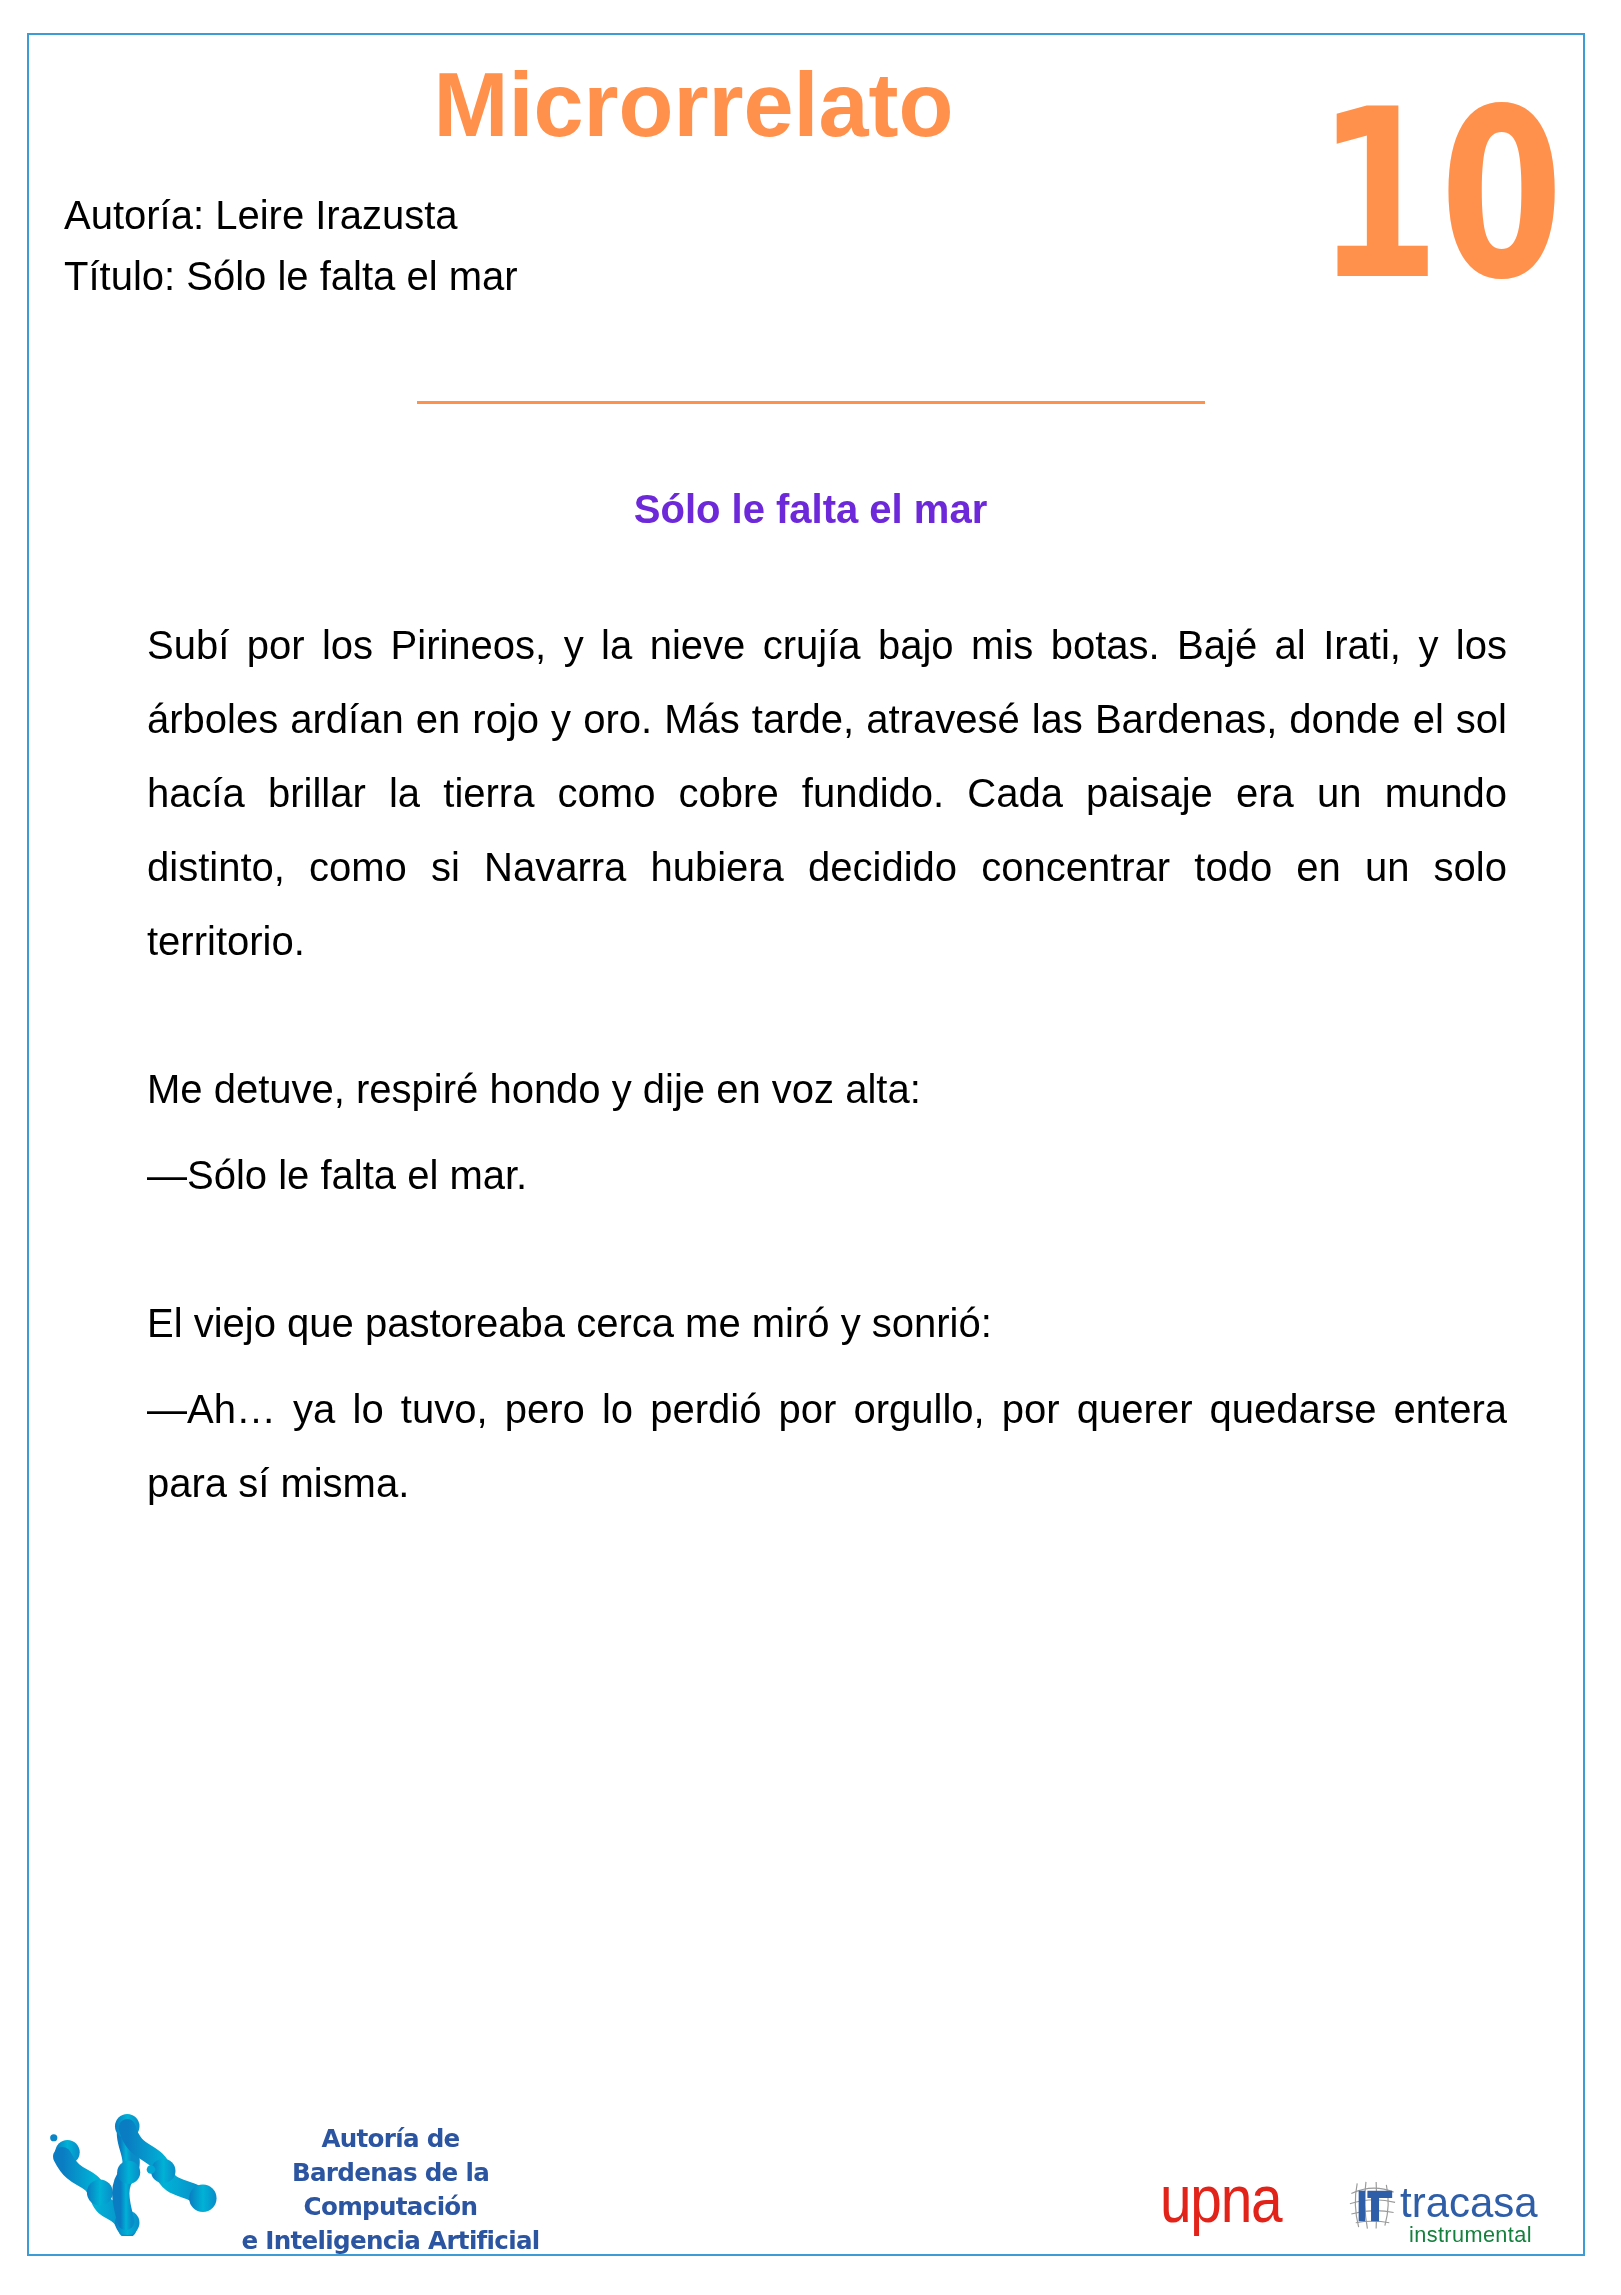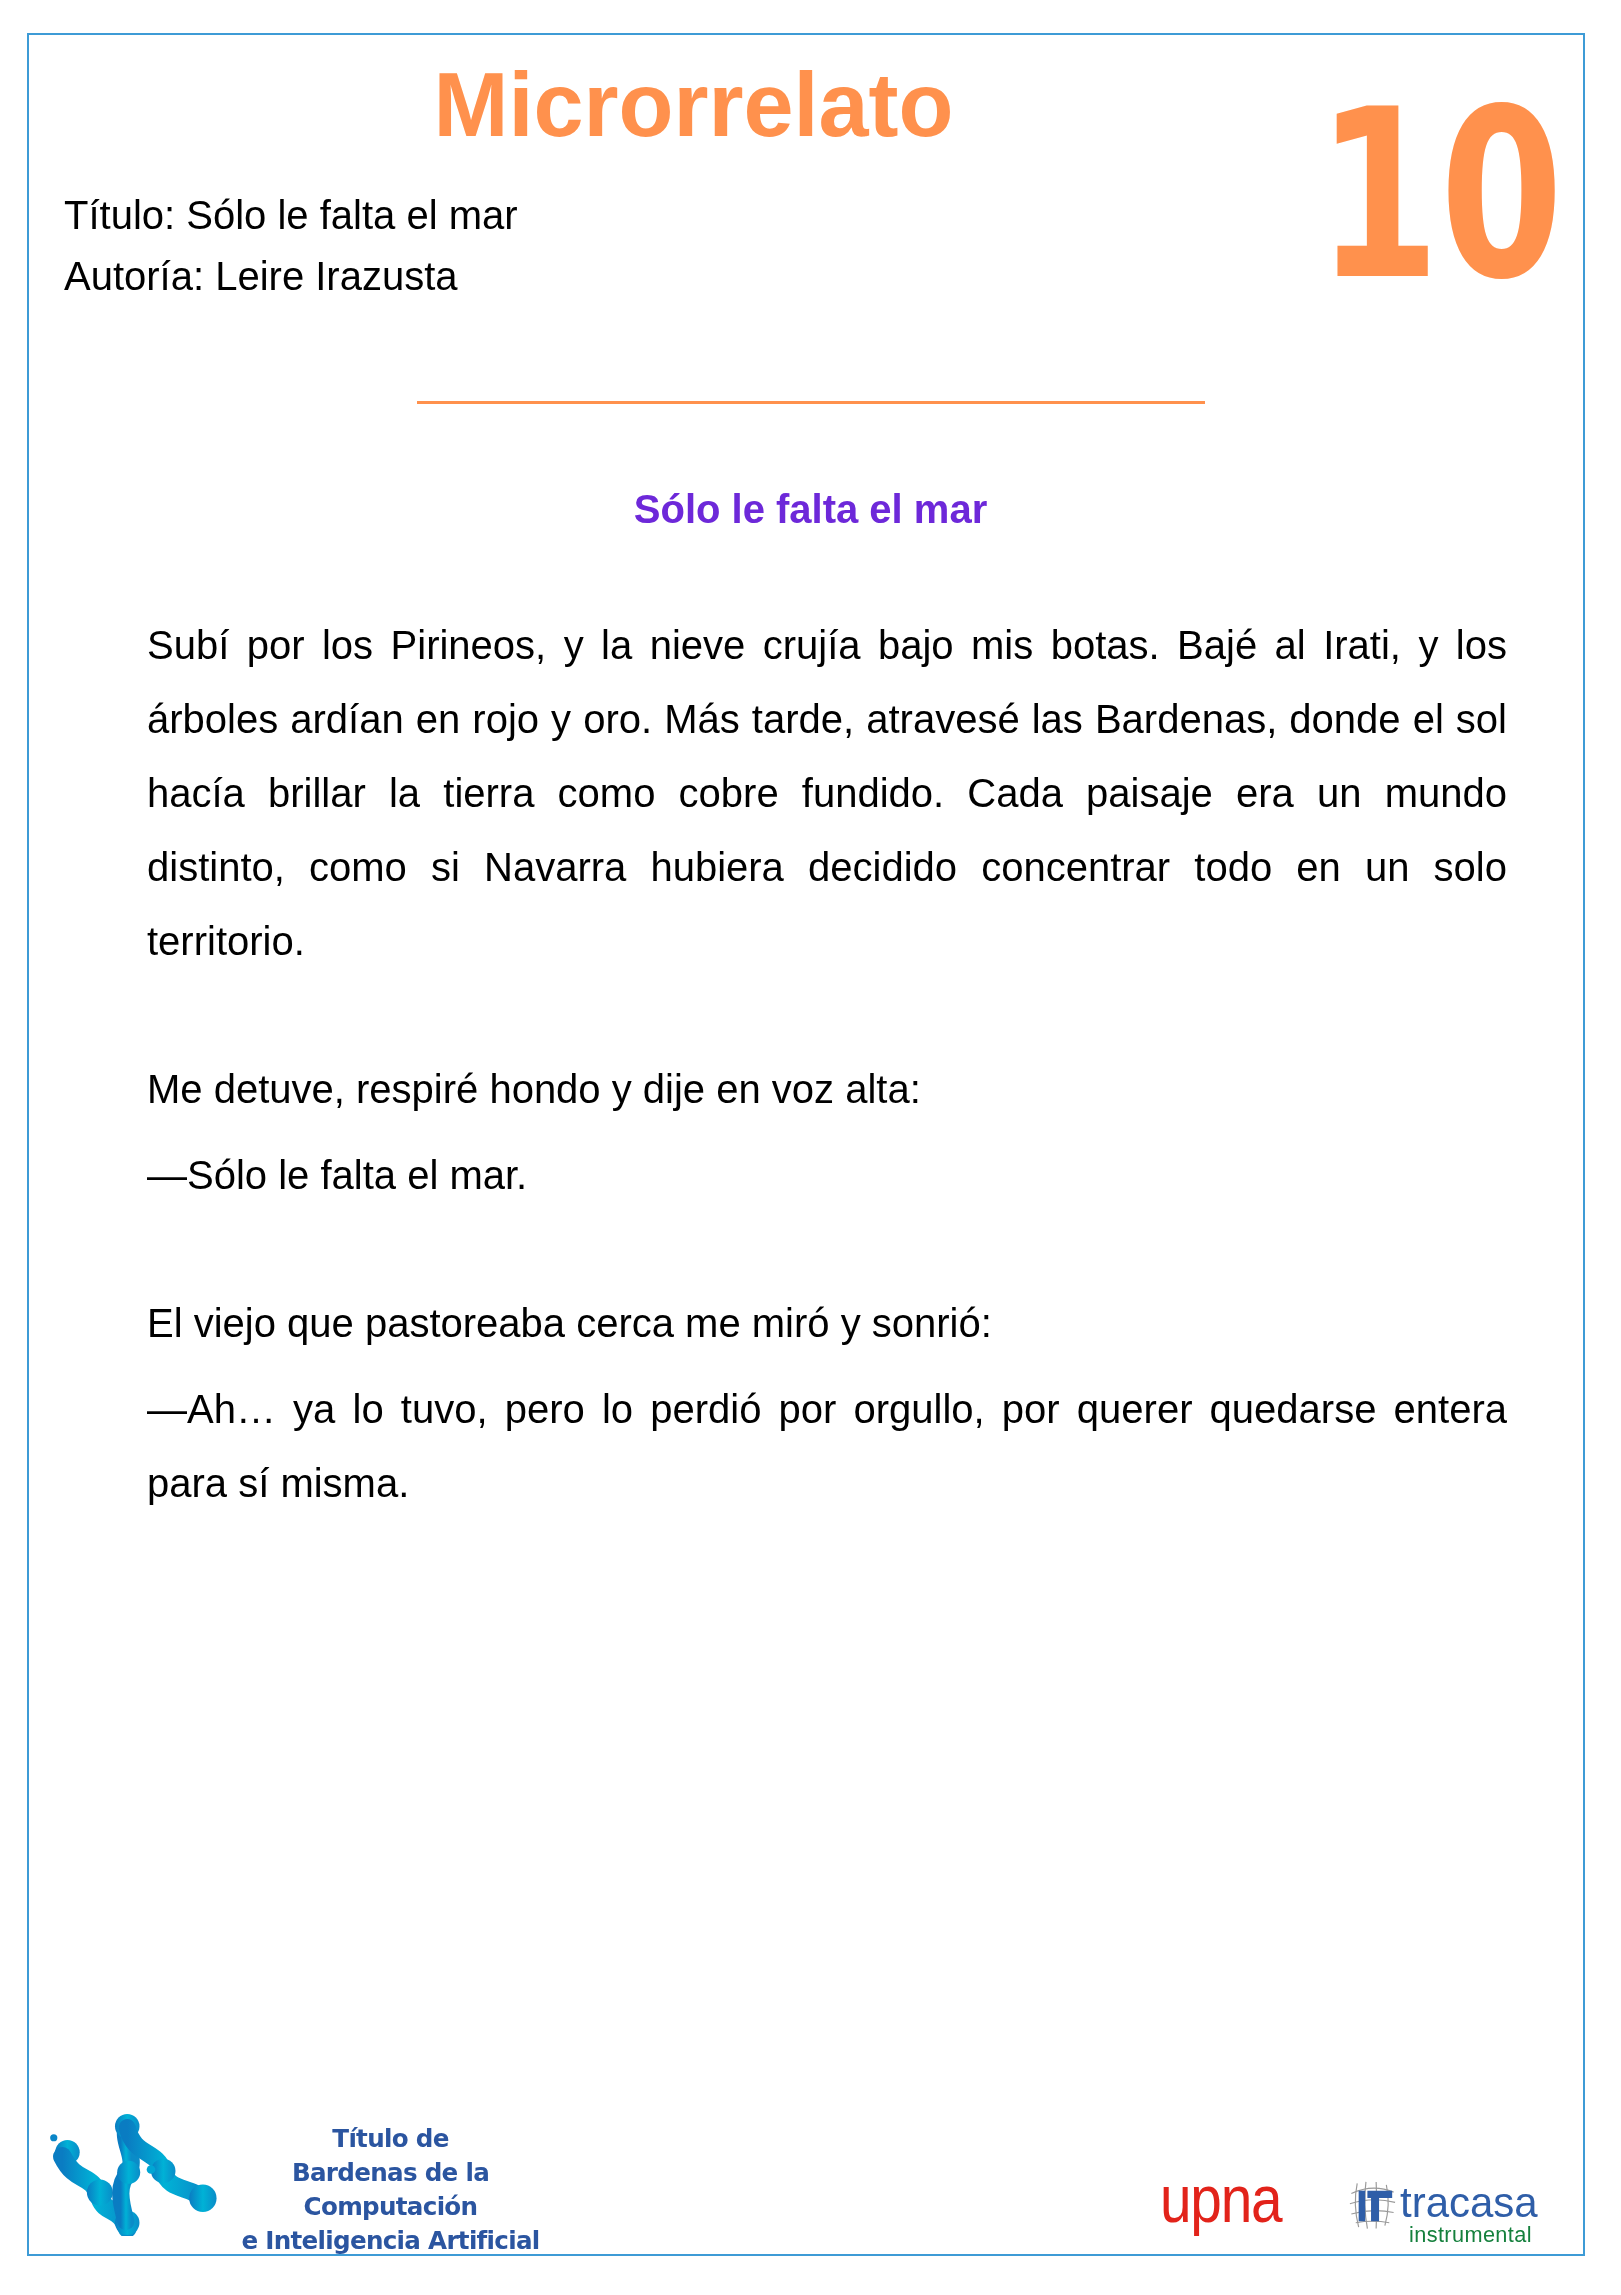--- a/index.html
+++ b/index.html
@@ -25,22 +25,22 @@
 </style>
 </head>
 <body>
 
 <div class="frame"></div>
 
 <h1 class="title">Microrrelato</h1>
 <div class="number">10</div>
 
 <div class="meta">
+  <div>Autoría: Leire Irazusta</div>
   <div>Título: Sólo le falta el mar</div>
-  <div>Autoría: Leire Irazusta</div>
 </div>
 
 <div class="rule"></div>
 
 <h2 class="story-title">Sólo le falta el mar</h2>
 
 <div class="body">
   <p>Subí por los Pirineos, y la nieve crujía bajo mis botas. Bajé al Irati, y los árboles ardían en rojo y oro. Más tarde, atravesé las Bardenas, donde el sol hacía brillar la tierra como cobre fundido. Cada paisaje era un mundo distinto, como si Navarra hubiera decidido concentrar todo en un solo territorio.</p>
   <p class="gap">Me detuve, respiré hondo y dije en voz alta:</p>
   <p>—Sólo le falta el mar.</p>
@@ -64,21 +64,21 @@
     <circle cx="110" cy="152" r="17" fill="url(#g1)"></circle>
     <path d="M108 150 C 100 120, 96 100, 112 82 C 124 60, 100 40, 110 14" stroke="url(#g1)" stroke-width="24" fill="none" stroke-linecap="round"></path>
     <circle cx="110" cy="18" r="17" fill="url(#g1)"></circle>
     <circle cx="112" cy="82" r="16" fill="url(#g1)"></circle>
     <path d="M110 20 C 120 60, 150 50, 160 80 C 168 110, 200 100, 215 120" stroke="url(#g1)" stroke-width="24" fill="none" stroke-linecap="round"></path>
     <circle cx="160" cy="80" r="17" fill="url(#g1)"></circle>
     <circle cx="215" cy="118" r="19" fill="url(#g1)"></circle>
     <circle cx="143" cy="78" r="6" fill="#00a6d4"></circle>
   </svg>
   <div class="chair-text">
-    <div>Título de</div>
+    <div>Autoría de</div>
     <div>Bardenas de la Computación</div>
     <div>e Inteligencia Artificial</div>
   </div>
 </div>
 
 <div class="upna">upna</div>
 
 <div class="tracasa">
   <svg class="tracasa-icon" viewBox="0 0 70 70">
     <g stroke="#9a9a9a" stroke-width="1.6" fill="none">

